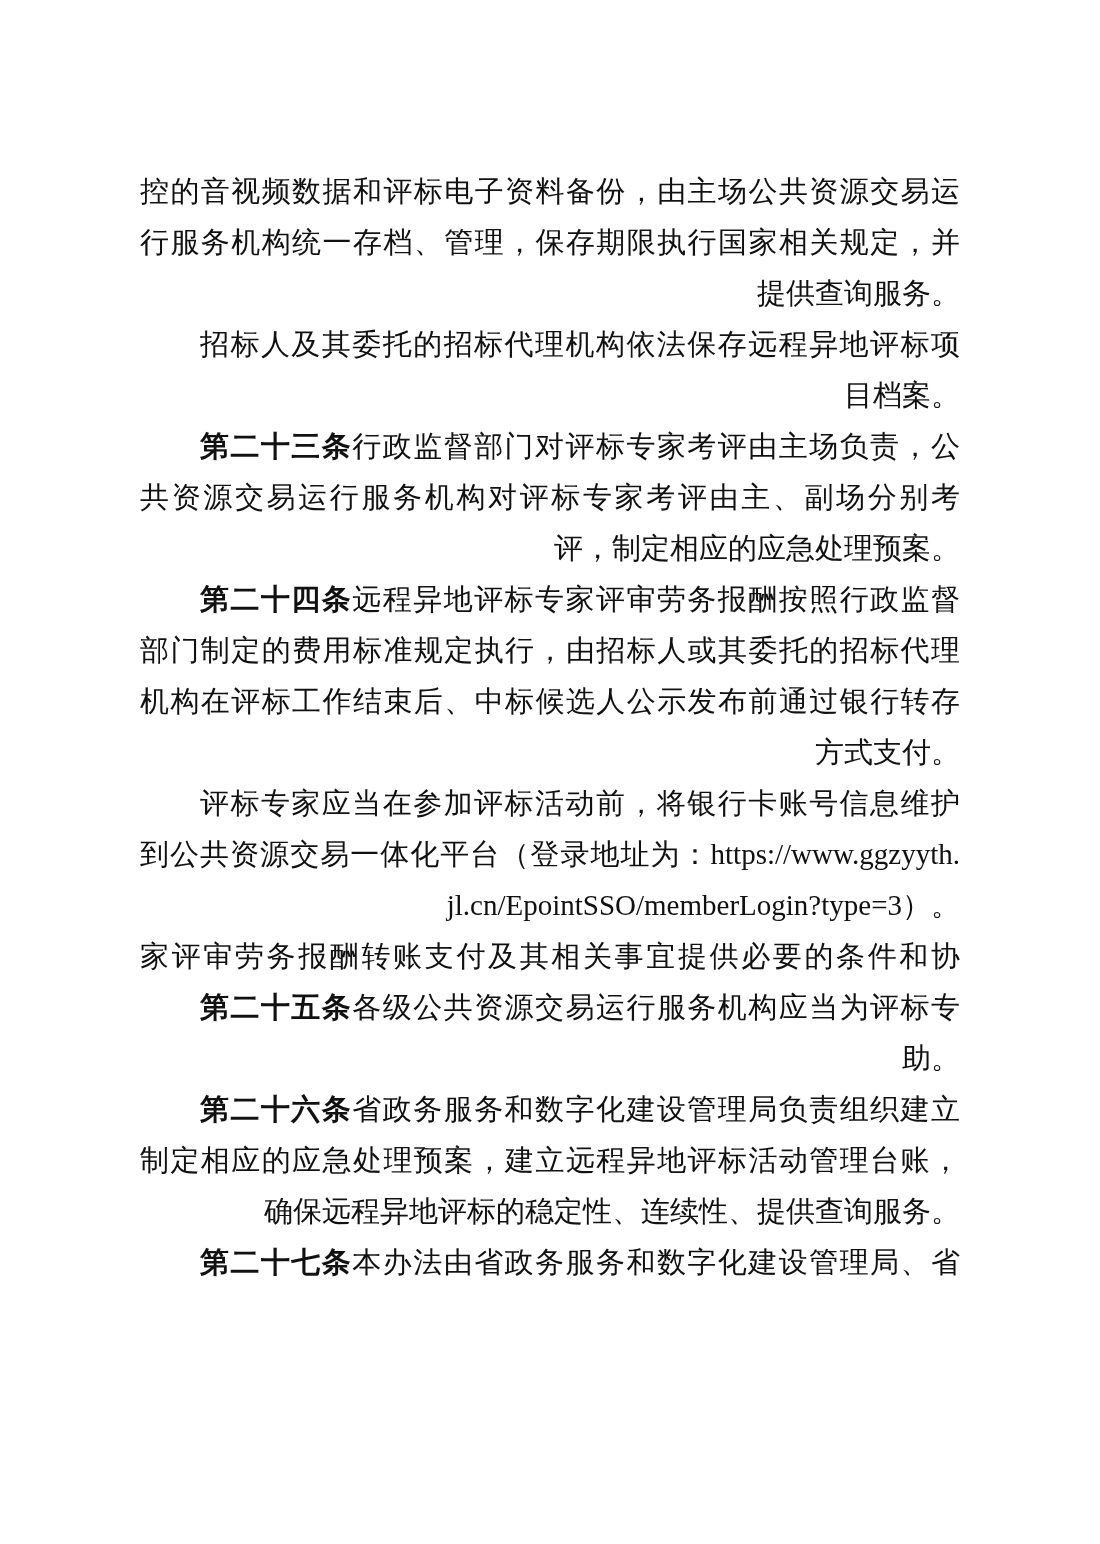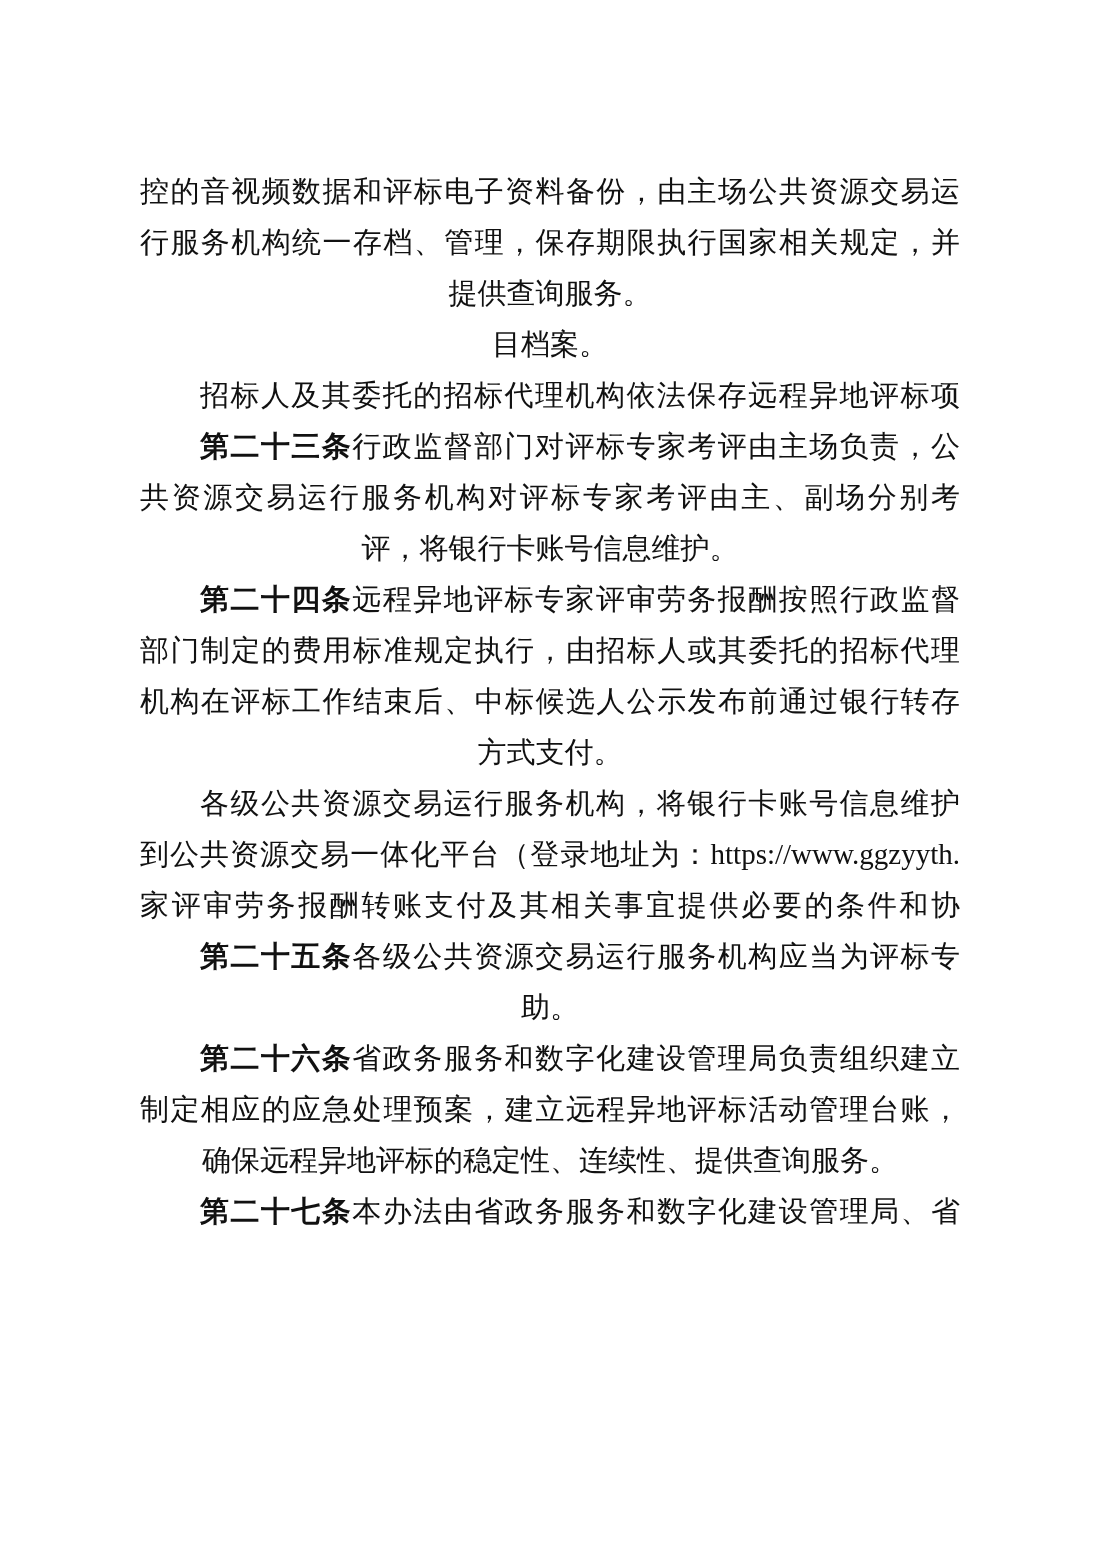--- a/index.html
+++ b/index.html
@@ -18,21 +18,21 @@
   }
   .body-text {
     position: absolute;
     left: 140px;
     top: 166px;
     width: 820px;
     font-size: 29px;
     line-height: 51px;
   }
   .line {
-    text-align: center;
+    text-align: right;
     height: 51px;
     white-space: normal;
   }
   .line.fill {
     text-align: justify;
     text-align-last: justify;
   }
   .line.indent {
     padding-left: 60px;
   }
@@ -51,31 +51,32 @@
   }
 </style>
 </head>
 <body>
 
 <div class="page">
   <div class="body-text">
       <div class="line fill"><span class="line-text">控的音视频数据和评标电子资料备份，由主场公共资源交易运</span></div>
       <div class="line fill"><span class="line-text">行服务机构统一存档、管理，保存期限执行国家相关规定，并</span></div>
       <div class="line"><span class="line-text">提供查询服务。</span></div>
+      <div class="line indent fill"><span class="line-text">招标人及其委托的招标代理机构依法保存远程异地评标项</span></div>
       <div class="line"><span class="line-text">目档案。</span></div>
-      <div class="line indent fill"><span class="line-text">招标人及其委托的招标代理机构依法保存远程异地评标项</span></div>
       <div class="line indent fill"><span class="article-no">第二十三条</span><span class="line-text">行政监督部门对评标专家考评由主场负责，公</span></div>
       <div class="line fill"><span class="line-text">共资源交易运行服务机构对评标专家考评由主、副场分别考</span></div>
-      <div class="line"><span class="line-text">评，将银行卡账号信息维护。</span></div>
+      <div class="line"><span class="line-text">评，制定相应的应急处理预案。</span></div>
       <div class="line indent fill"><span class="article-no">第二十四条</span><span class="line-text">远程异地评标专家评审劳务报酬按照行政监督</span></div>
       <div class="line fill"><span class="line-text">部门制定的费用标准规定执行，由招标人或其委托的招标代理</span></div>
       <div class="line fill"><span class="line-text">机构在评标工作结束后、中标候选人公示发布前通过银行转存</span></div>
       <div class="line"><span class="line-text">方式支付。</span></div>
-      <div class="line indent fill"><span class="line-text">各级公共资源交易运行服务机构，将银行卡账号信息维护</span></div>
+      <div class="line indent fill"><span class="line-text">评标专家应当在参加评标活动前，将银行卡账号信息维护</span></div>
       <div class="line fill"><span class="line-text">到公共资源交易一体化平台（登录地址为：https://www.ggzyyth.</span></div>
+      <div class="line"><span class="line-text">jl.cn/EpointSSO/memberLogin?type=3）。</span></div>
       <div class="line fill"><span class="line-text">家评审劳务报酬转账支付及其相关事宜提供必要的条件和协</span></div>
       <div class="line indent fill"><span class="article-no">第二十五条</span><span class="line-text">各级公共资源交易运行服务机构应当为评标专</span></div>
       <div class="line"><span class="line-text">助。</span></div>
       <div class="line indent fill"><span class="article-no">第二十六条</span><span class="line-text">省政务服务和数字化建设管理局负责组织建立</span></div>
       <div class="line fill"><span class="line-text">制定相应的应急处理预案，建立远程异地评标活动管理台账，</span></div>
       <div class="line"><span class="line-text">确保远程异地评标的稳定性、连续性、提供查询服务。</span></div>
       <div class="line indent fill"><span class="article-no">第二十七条</span><span class="line-text">本办法由省政务服务和数字化建设管理局、省</span></div>
     </div>
   <div class="page-number">– 7 –</div>
 </div>

